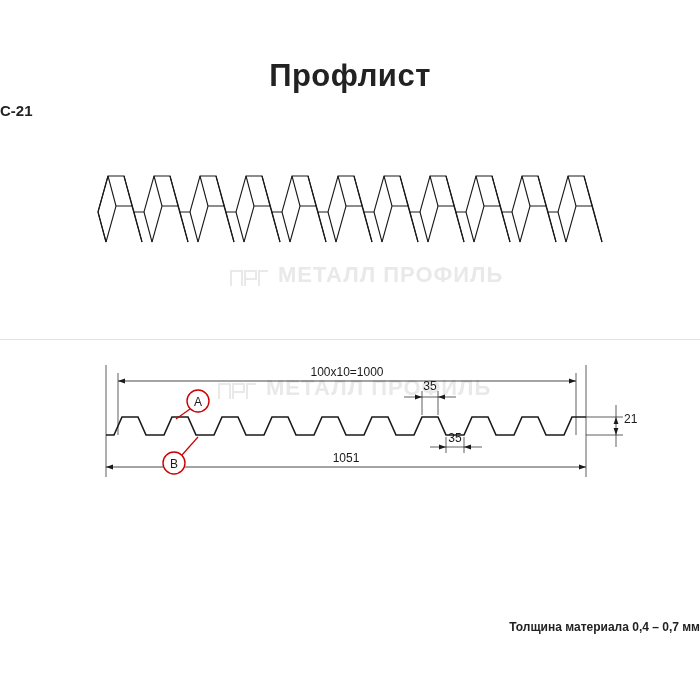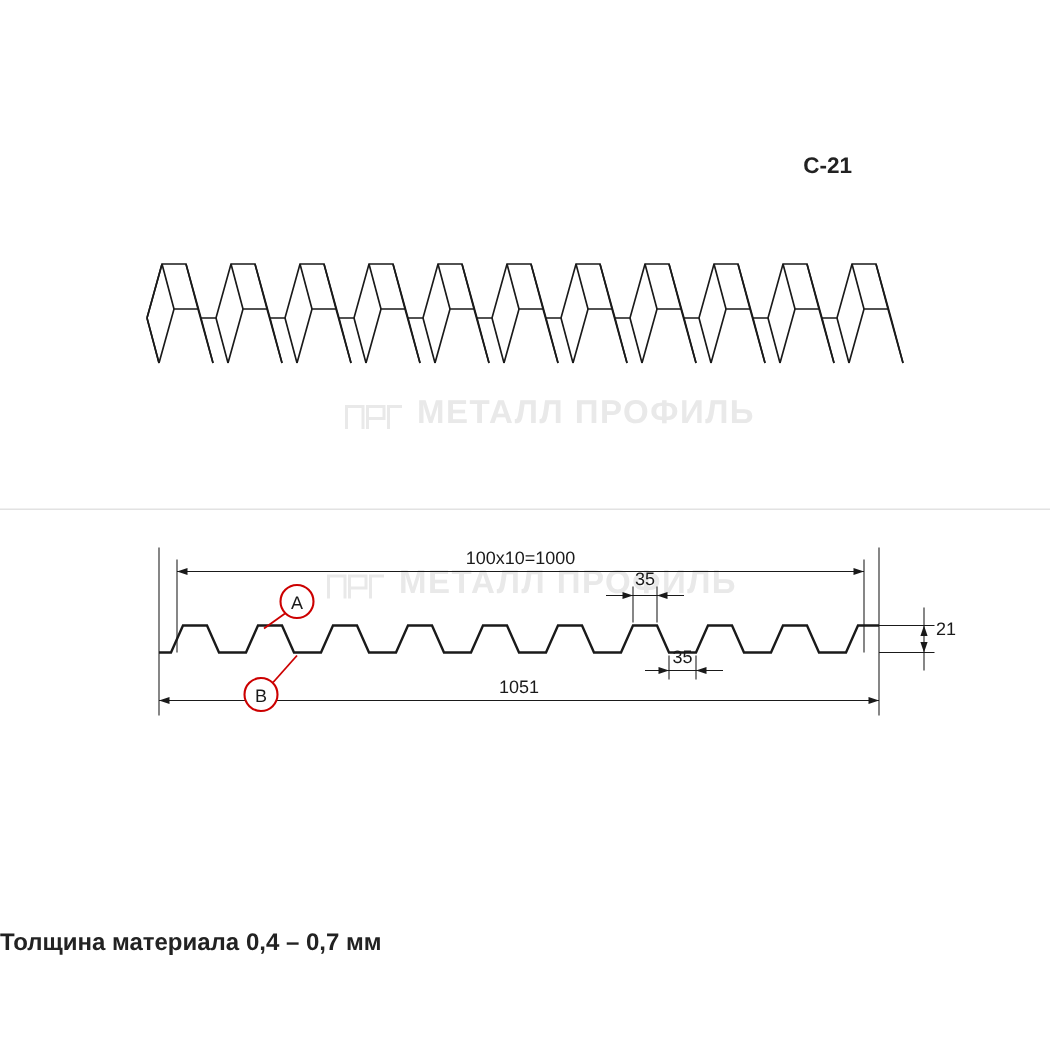--- a/index.html
+++ b/index.html
@@ -30,21 +30,21 @@
     font-size: 31px;
     font-weight: bold;
     letter-spacing: 0.5px;
     color: #222222;
   }
   .subtitle {
     position: absolute;
     top: 102px;
     left: 0;
     width: 568px;
-    text-align: right;
+    text-align: left;
     font-size: 15px;
     font-weight: bold;
     color: #222222;
   }
   
   .watermark {
     position: absolute;
     display: flex;
     align-items: flex-start;
     gap: 8px;
@@ -84,35 +84,36 @@
     width: 700px;
     height: 1px;
     background: #e2e2e2;
   }
   
   .footer-note {
     position: absolute;
     top: 620px;
     left: 0;
     width: 700px;
-    text-align: left;
-    font-size: 16px;
+    text-align: right;
+    font-size: 12px;
     font-weight: bold;
     color: #222222;
   }
   svg text {
     font-family: "Liberation Sans", sans-serif;
     fill: #1a1a1a;
   }
 </style>
 </head>
 <body>
 
 <div class="page">
 
+  <div class="title">Профлист</div>
   <div class="subtitle">С-21</div>
 
   <div class="iso-view">
     <svg viewBox="0 0 528 120" width="528" height="120">
       <g fill="none" stroke="#1a1a1a" stroke-width="1.1" stroke-linejoin="miter">
 
         <path d="M12,62
                  L22,26 L38,26 L48,62
                  L58,62 L68,26 L84,26 L94,62
                  L104,62 L114,26 L130,26 L140,62

